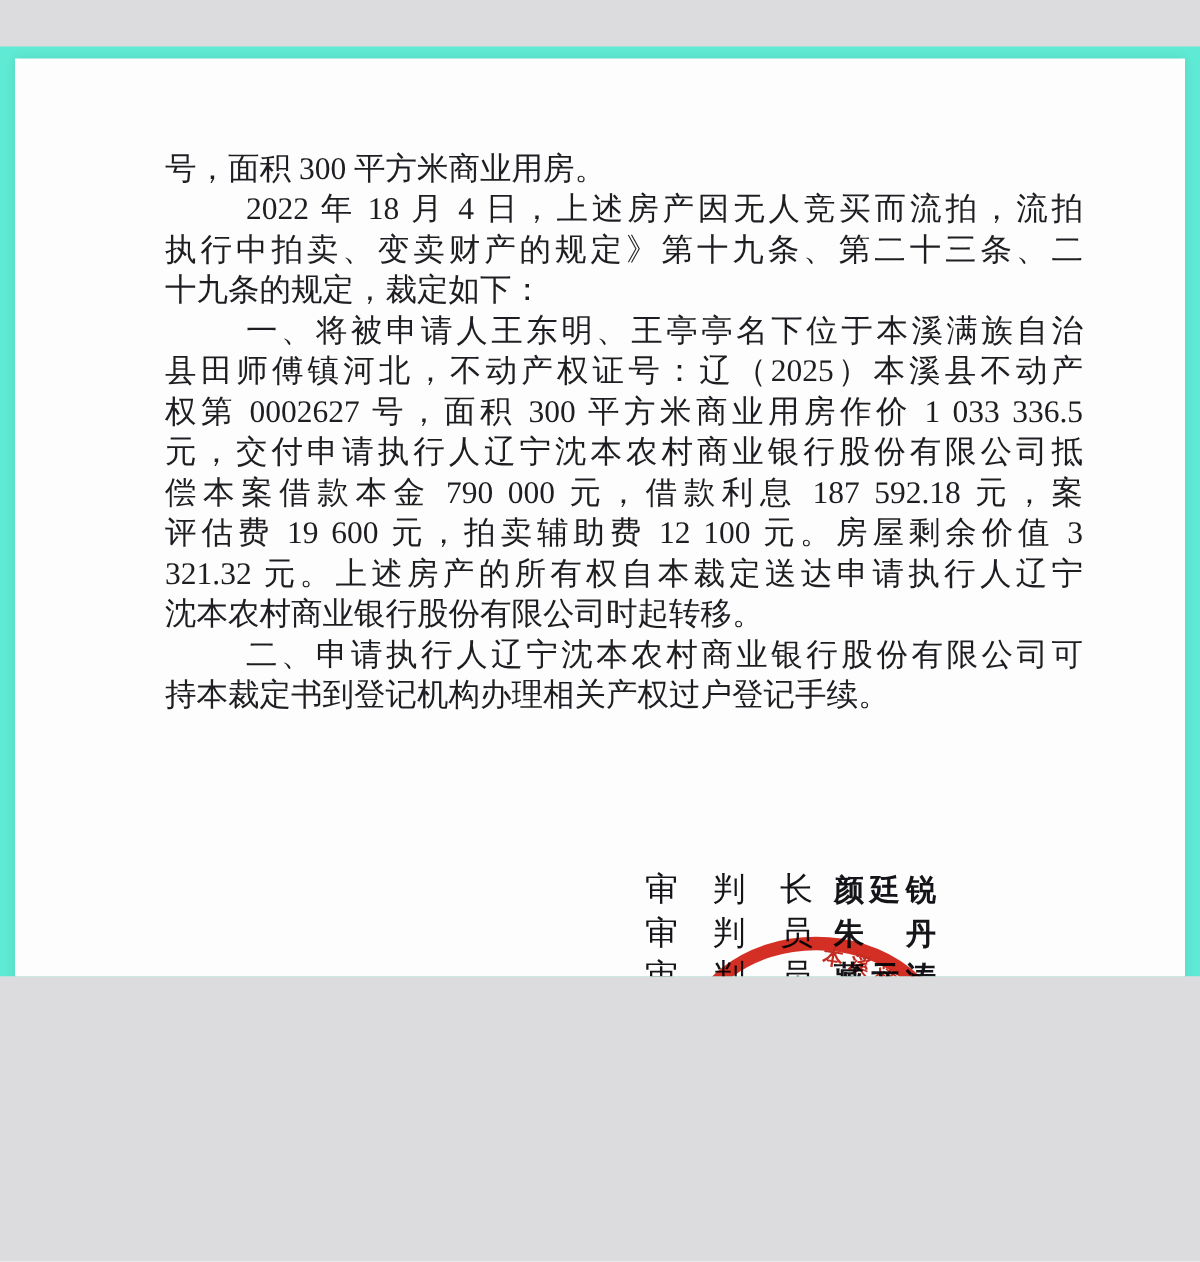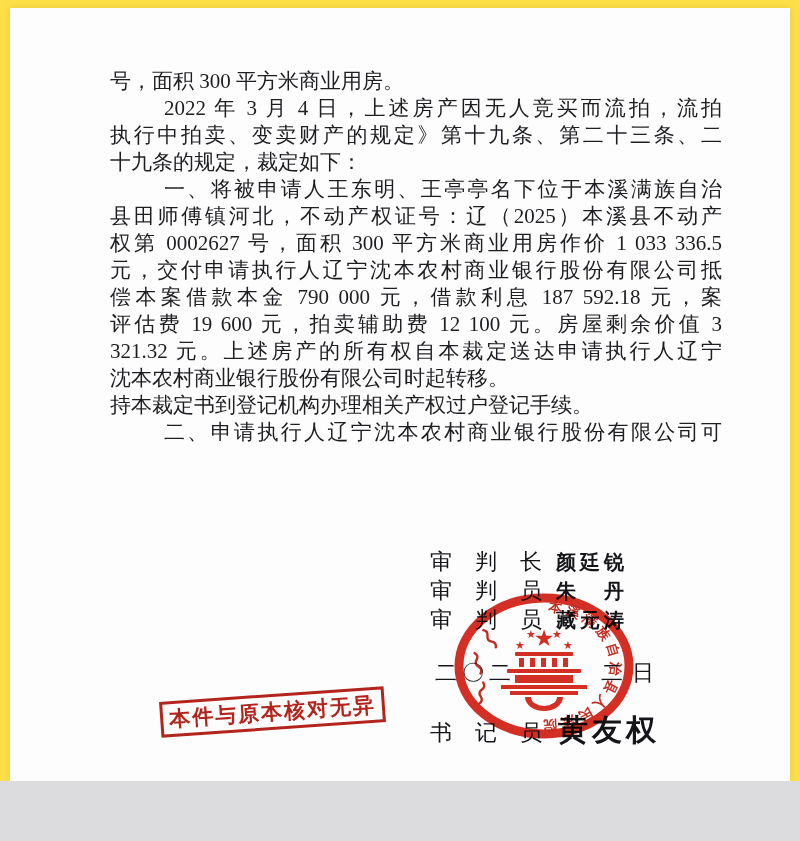--- a/index.html
+++ b/index.html
@@ -1,19 +1,20 @@
 <!DOCTYPE html>
 <html><head>
 <meta charset="utf-8">
 <style>
   html,body{margin:0;padding:0;background:#dcdcde;}
   .scan{
-    position:relative;width:800px;height:781px;overflow:hidden;
-    background:#fde047;
+    position:relative;width:800px;height:620px;overflow:hidden;
+    background:#5eead4;
     font-family:"Liberation Serif","DejaVu Serif",serif;
+    margin-top:31px;
   }
   .paper{
     position:absolute;left:10px;top:8px;width:780px;height:826px;
     background:#fdfdfd;box-shadow:0 0 7px rgba(0,0,0,.10);
   }
   
   .bodytext{
     position:absolute;left:110px;top:68px;width:612px;
     color:#1e1e22;font-size:21px;line-height:27px;
   }
@@ -46,33 +47,33 @@
   .dot{position:absolute;top:816px;width:5px;height:5px;border-radius:50%;background:#151515;}
 </style>
 </head>
 <body>
 
 <div class="scan">
   <div class="paper"></div>
 
   <div class="bodytext">
     <div class="ln end">号，面积 300 平方米商业用房。</div>
-    <div class="ln ind">2022 年 3 月 4 日，上述房产因无人竞买而流拍，流拍</div>
+    <div class="ln ind">2022 年 18 月 4 日，上述房产因无人竞买而流拍，流拍</div>
     <div class="ln">执行中拍卖、变卖财产的规定》第十九条、第二十三条、二</div>
     <div class="ln end">十九条的规定，裁定如下：</div>
     <div class="ln ind">一、将被申请人王东明、王亭亭名下位于本溪满族自治</div>
     <div class="ln">县田师傅镇河北，不动产权证号：辽（2025）本溪县不动产</div>
     <div class="ln">权第 0002627 号，面积 300 平方米商业用房作价 1 033 336.5</div>
     <div class="ln">元，交付申请执行人辽宁沈本农村商业银行股份有限公司抵</div>
     <div class="ln">偿本案借款本金 790 000 元，借款利息 187 592.18 元，案</div>
     <div class="ln">评估费 19 600 元，拍卖辅助费 12 100 元。房屋剩余价值 3</div>
     <div class="ln">321.32 元。上述房产的所有权自本裁定送达申请执行人辽宁</div>
     <div class="ln end">沈本农村商业银行股份有限公司时起转移。</div>
+    <div class="ln ind">二、申请执行人辽宁沈本农村商业银行股份有限公司可</div>
     <div class="ln end">持本裁定书到登记机构办理相关产权过户登记手续。</div>
-    <div class="ln ind">二、申请执行人辽宁沈本农村商业银行股份有限公司可</div>
   </div>
 
   <div class="sig-row" style="top:547px;">
     <span class="role">审判长</span><span class="jname">颜廷锐</span>
   </div>
   <div class="sig-row" style="top:576px;">
     <span class="role">审判员</span><span class="jname">朱　丹</span>
   </div>
   <div class="sig-row" style="top:605px;">
     <span class="role">审判员</span><span class="jname">藏元涛</span>

